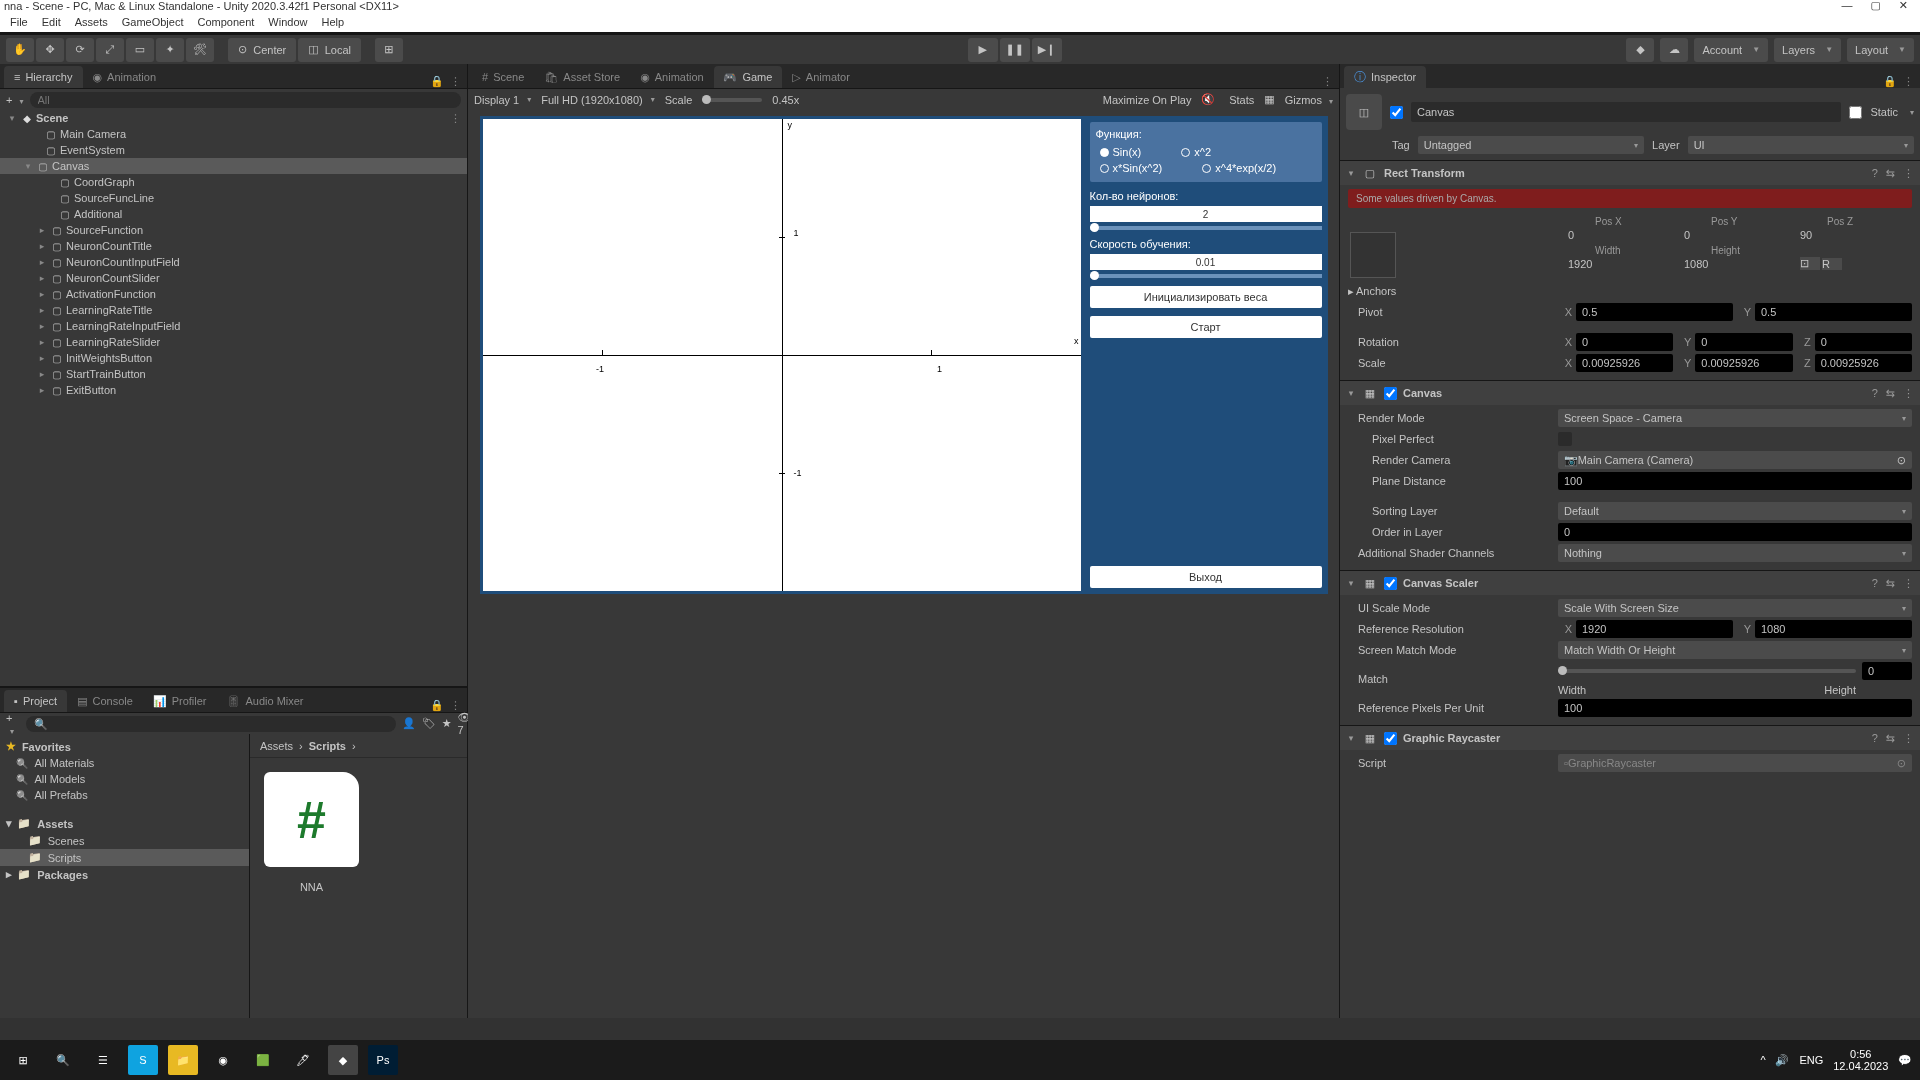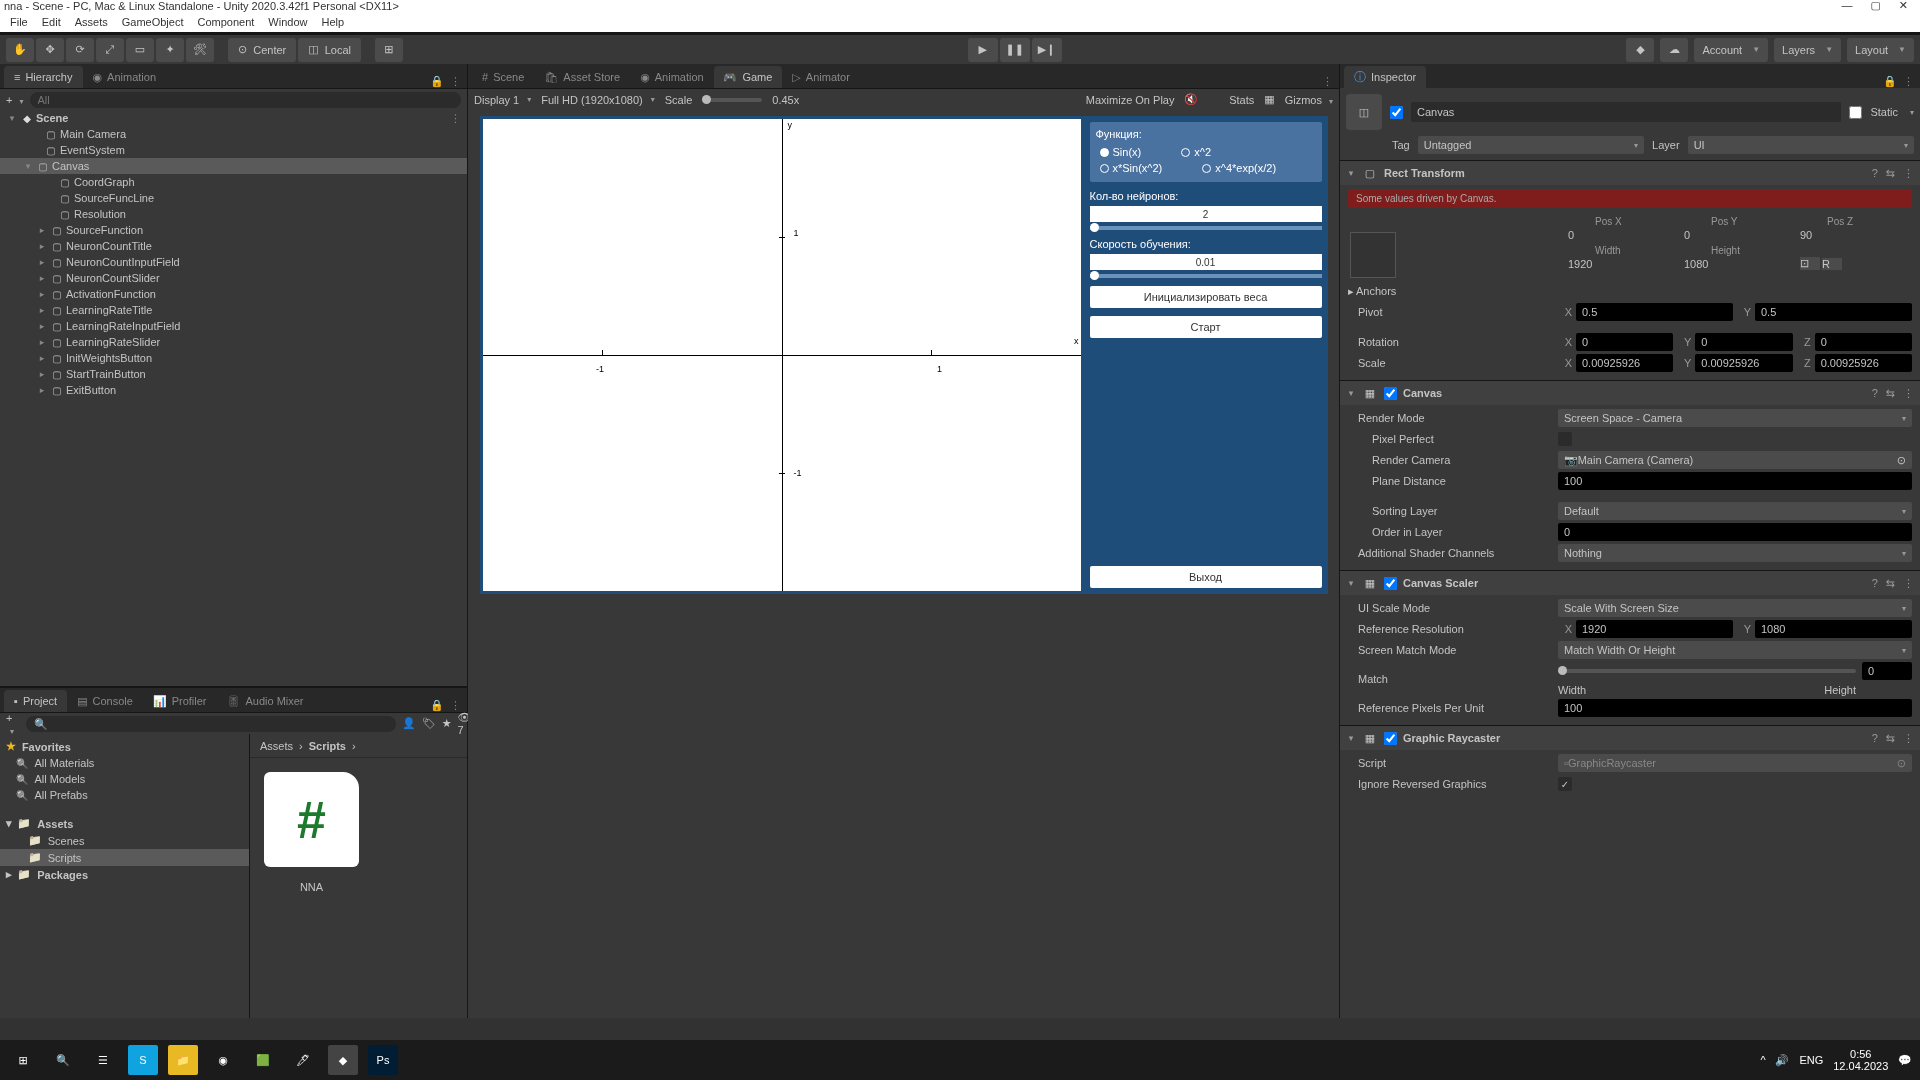--- a/index.html
+++ b/index.html
@@ -221,21 +221,21 @@
           <span class="nm">CoordGraph</span>
         </div>
       <div class="hitem" style="padding-left:44px">
           <span class="tw"></span>
           <span class="ic cube"></span>
           <span class="nm">SourceFuncLine</span>
         </div>
       <div class="hitem" style="padding-left:44px">
           <span class="tw"></span>
           <span class="ic cube"></span>
-          <span class="nm">Resolution</span>
+          <span class="nm">Additional</span>
         </div>
       <div class="hitem" style="padding-left:36px">
           <span class="tw">▸</span>
           <span class="ic cube"></span>
           <span class="nm">SourceFunction</span>
         </div>
       <div class="hitem" style="padding-left:36px">
           <span class="tw">▸</span>
           <span class="ic cube"></span>
           <span class="nm">NeuronCountTitle</span>
@@ -389,21 +389,21 @@
           <span class="caret">▾</span>
         </div>
       <span>Scale</span>
       <div style="width:60px;height:4px;background:#555;border-radius:2px;position:relative">
           <div style="position:absolute;left:0;top:-3px;width:9px;height:9px;background:#bbb;border-radius:50%"></div>
         </div>
       <span>0.45x</span>
       <div class="grp">
         <span>Maximize On Play</span>
         <span>🔇</span>
-        <span style="margin-left:21px">Stats</span>
+        <span style="margin-left:4px">Stats</span>
         <span>▦</span>
         <span><span>Gizmos</span> <span class="caret">▾</span></span>
       </div>
     </div>
     <div class="game-view">
       <div class="game-canvas">
         <div class="gc-graph">
           <div class="ax hax"></div>
             <div class="ax vax"></div>
           <div class="lbl" style="left:51%;top:1px">y</div>
@@ -721,26 +721,20 @@
               <span>?</span>
               <span>⇆</span>
               <span>⋮</span>
             </div>
         </div>
         <div class="comp-body">
           <div class="prop">
               <div class="lbl">Script</div>
               <div class="val">
                 <div class="vin" style="background:#4b4b4b;color:#888">▫ <span>GraphicRaycaster</span><span style="margin-left:auto">⊙</span></div>
-              </div>
-            </div>
-          <div class="prop">
-              <div class="lbl">Ignore Reversed Graphics</div>
-              <div class="val">
-                <div class="cb on"></div>
               </div>
             </div>
         </div>
       </div>
 
     </div>
   </div>
 </div>
 
 <div class="statusbar"></div>

